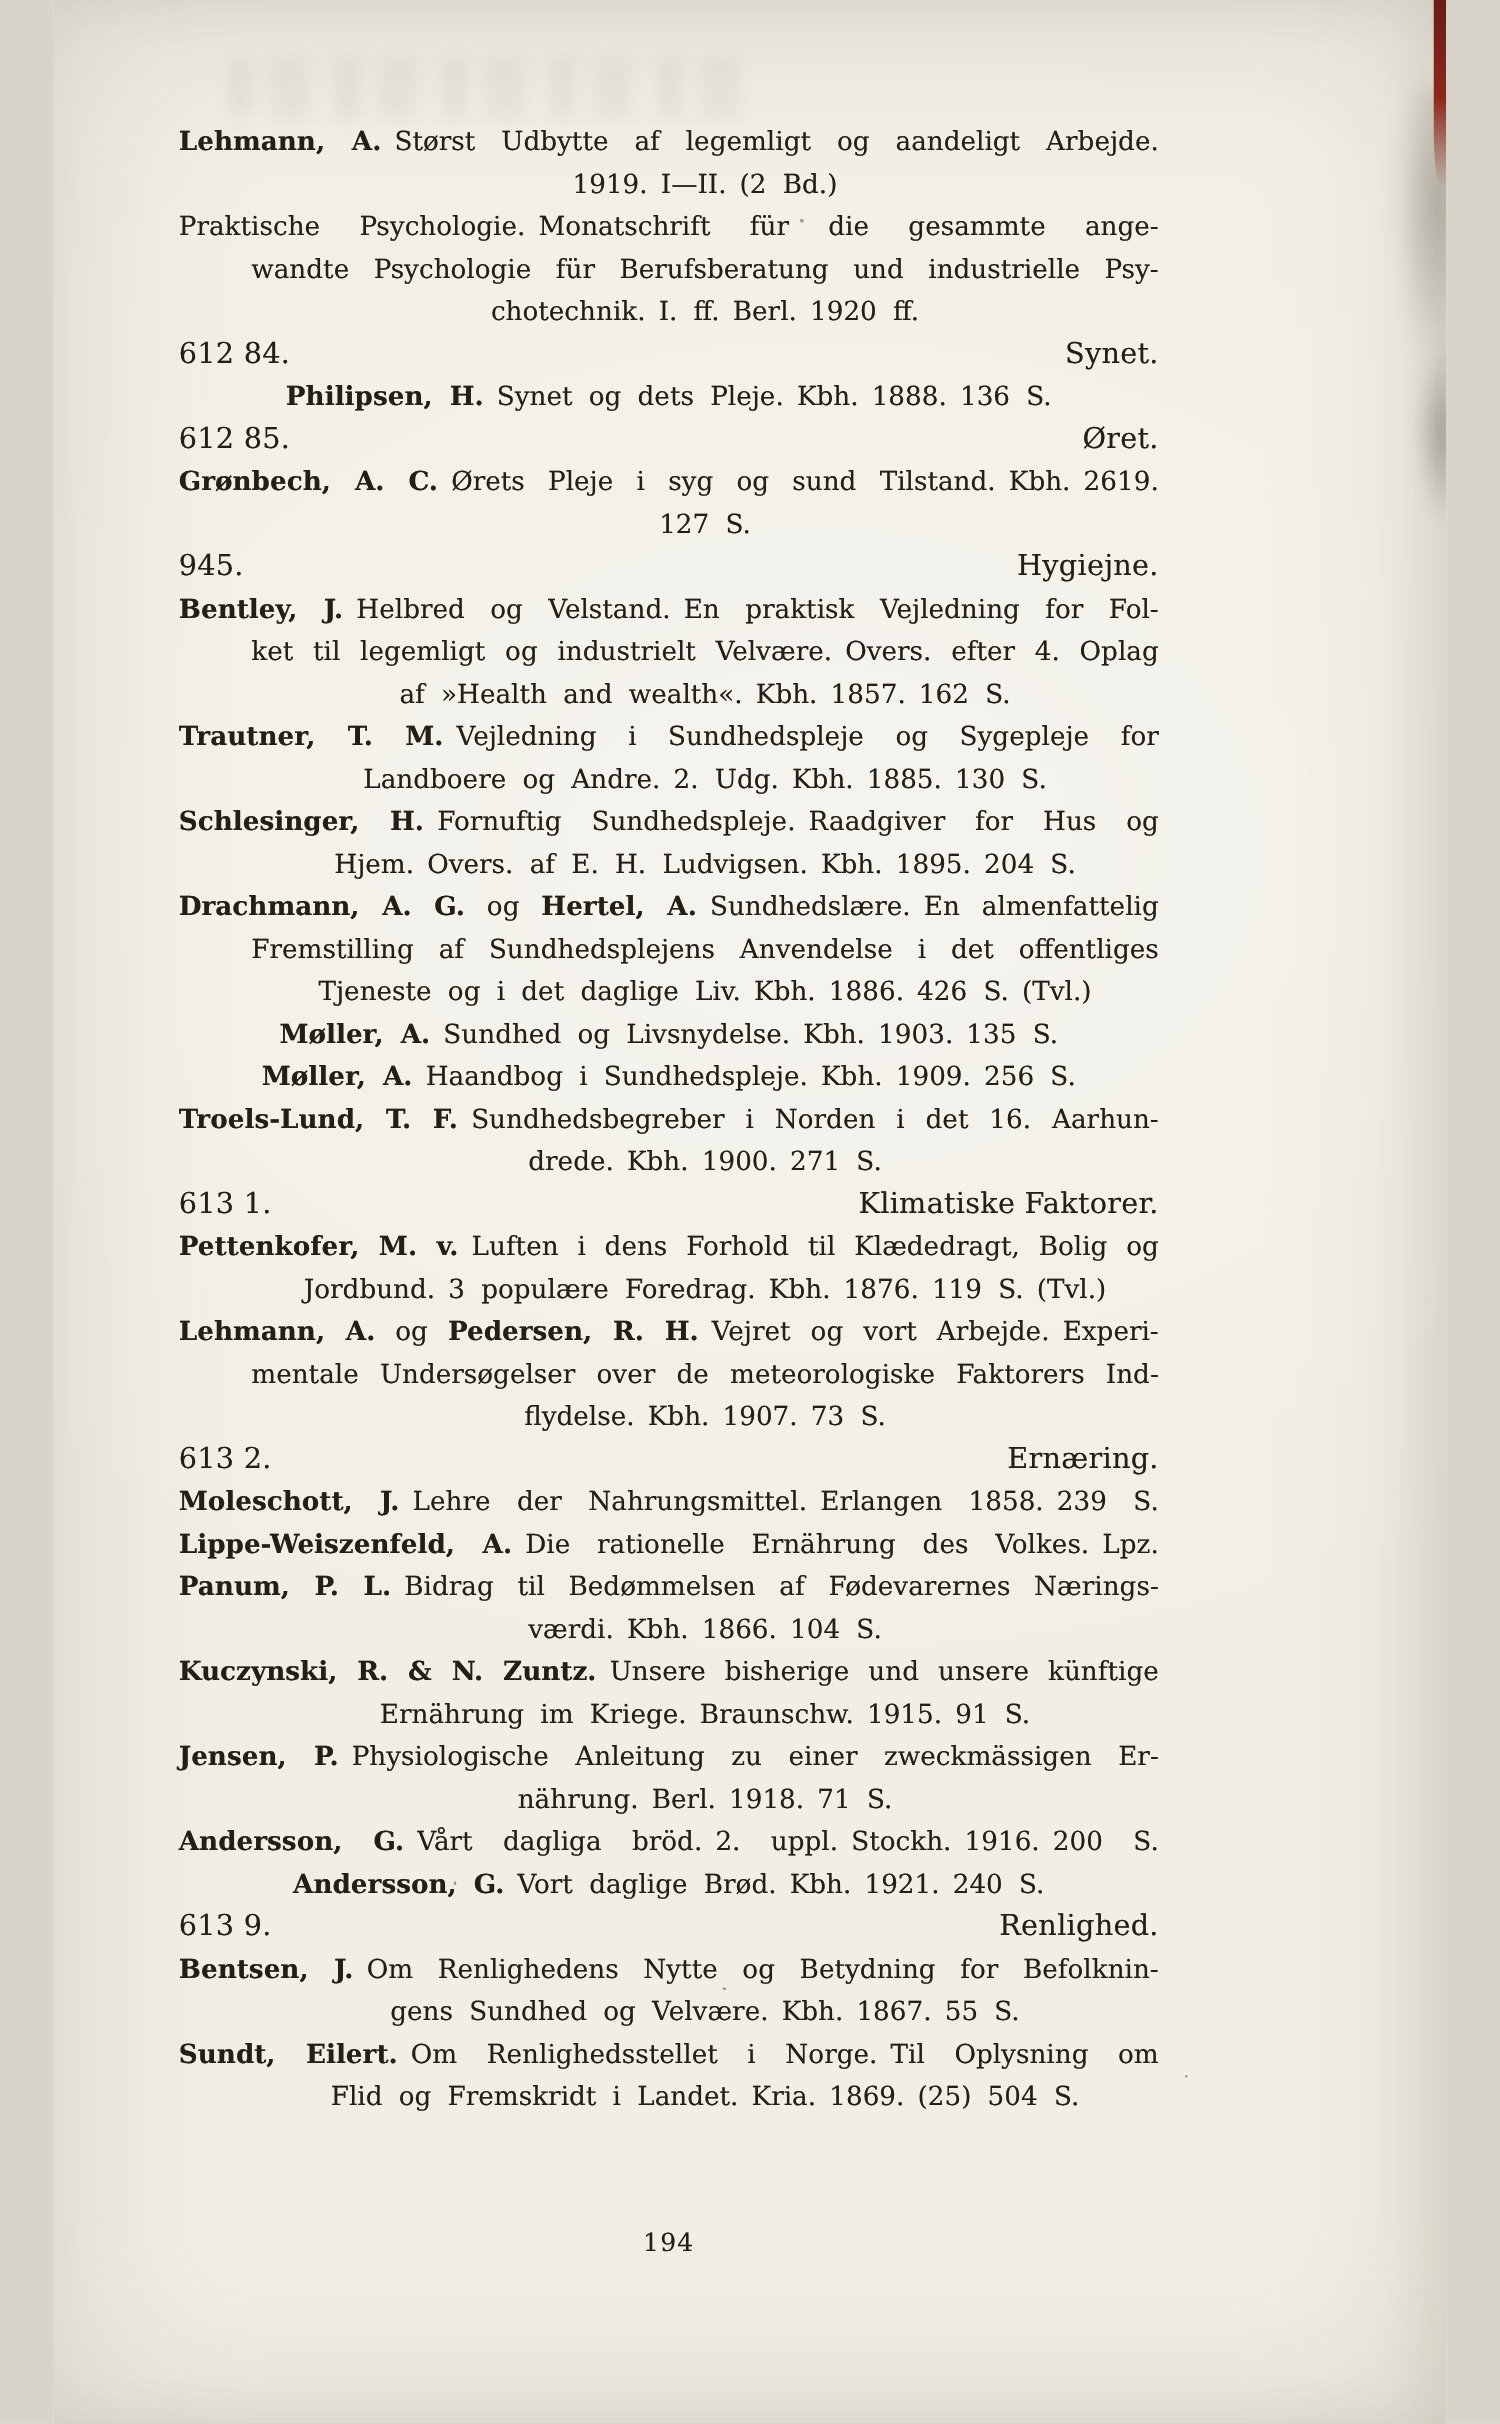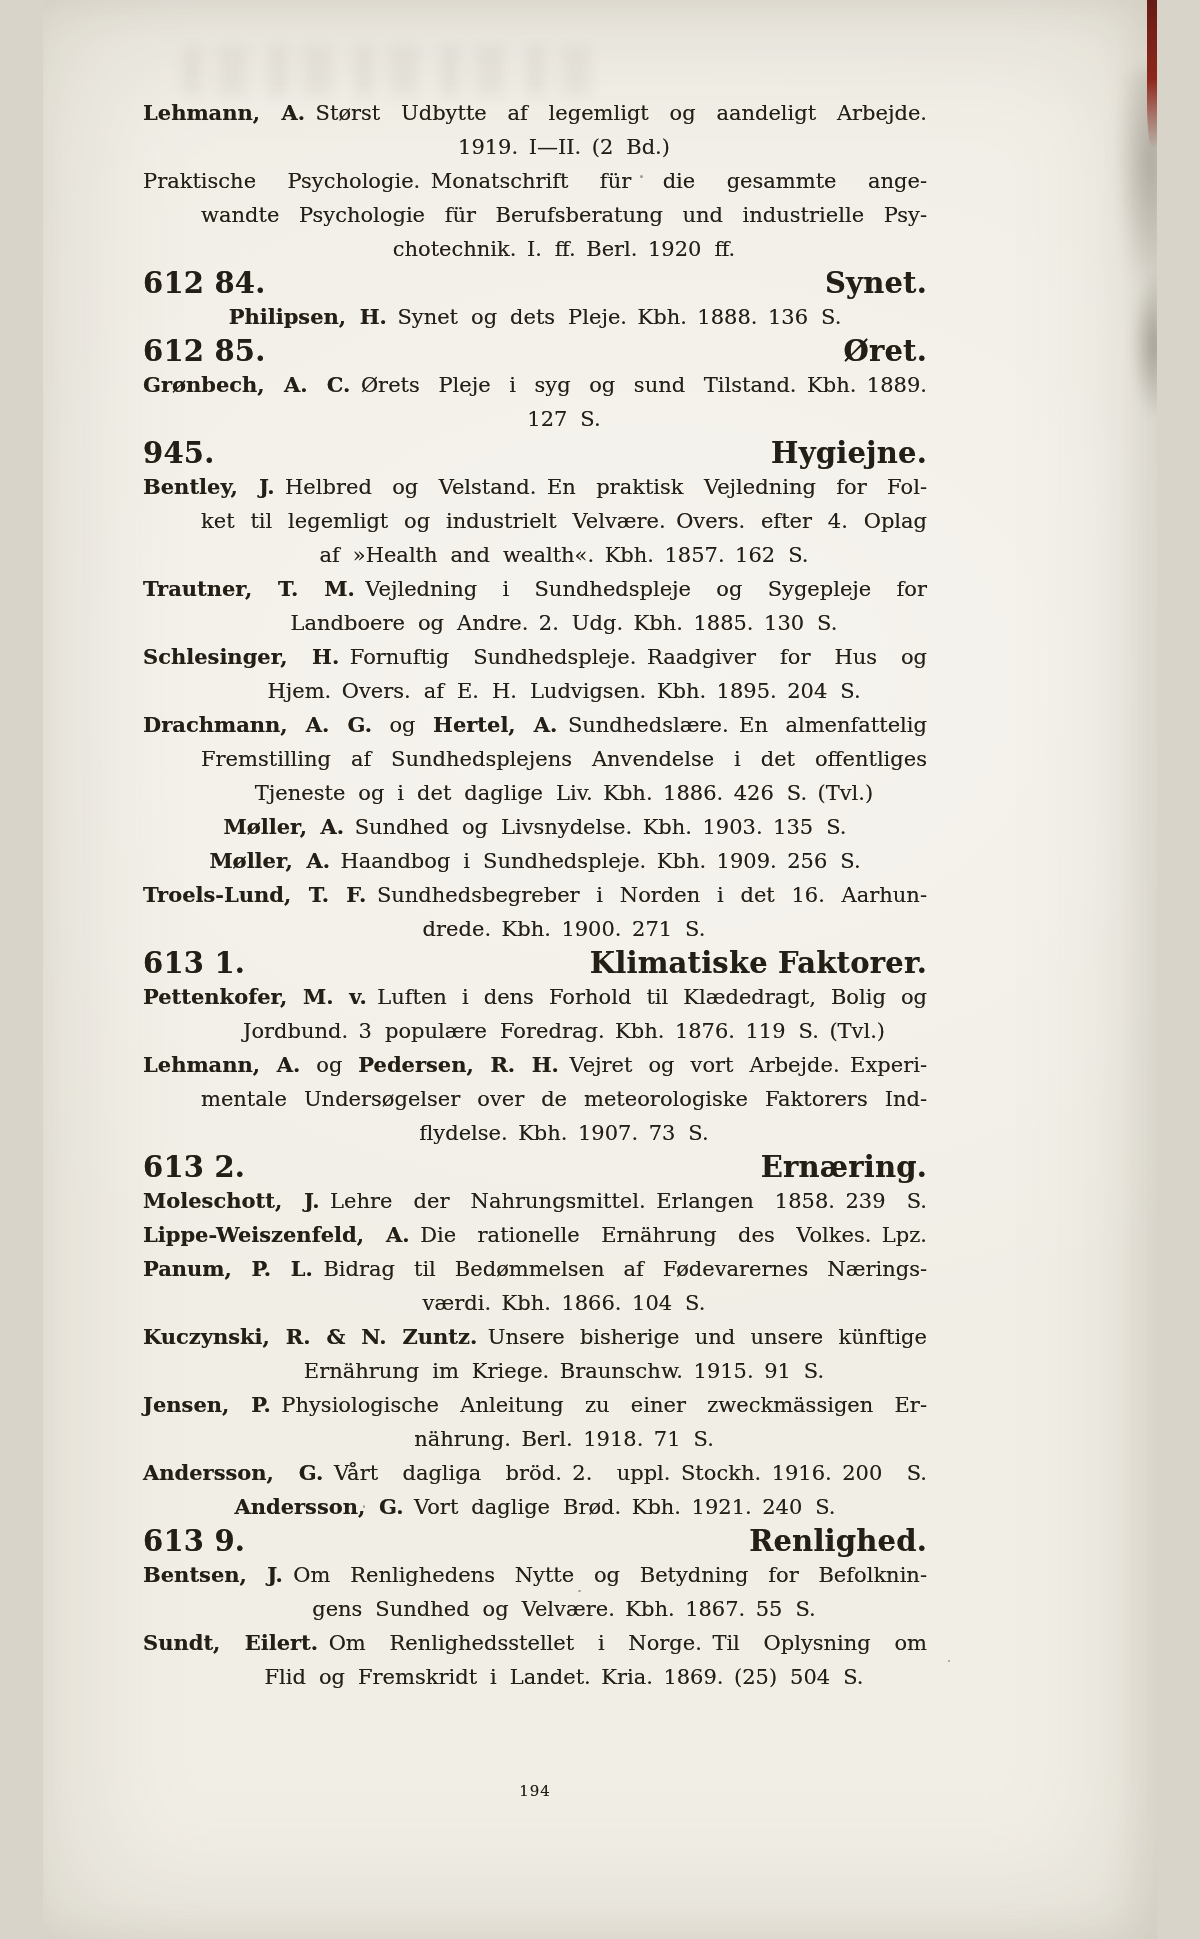--- a/index.html
+++ b/index.html
@@ -69,30 +69,30 @@
     text-shadow: 0 0 .5px rgba(34,28,18,.55);
   }
   .text-row.ind { padding-left: 58px; }
   .text-row.just { text-align: justify; text-align-last: justify; }
   .text-row.nj { text-align: center; word-spacing: .30em; }
   .b { font-weight: bold; }
   .class-row {
     display: flex;
     justify-content: space-between;
     align-items: center;
-    font-weight: bold;
-    font-size: 29px;
+    font-weight: normal;
+    font-size: 23px;
     letter-spacing: .2px;
   }
   .page-number {
     position: absolute;
     left: 100px; top: 1782px;
     width: 784px;
     text-align: center;
-    font-size: 15px;
+    font-size: 20px;
     letter-spacing: 1px;
     text-shadow: 0 0 .5px rgba(34,28,18,.55);
   }
   
   .speck { position: absolute; background: rgba(60,52,40,.45); border-radius: 50%; }
   .speck.s1 { left: 597px; top: 175px;  width: 3px; height: 3px; }
   .speck.s2 { left: 535px; top: 1590px; width: 3px; height: 2px; }
   .speck.s3 { left: 905px; top: 1660px; width: 2px; height: 2px; }
   .speck.s4 { left: 320px; top: 1505px; width: 2px; height: 3px; }
 </style>
@@ -116,21 +116,21 @@
       <div class="row text-row ind nj"><span>chotechnik. I. ff. Berl. 1920 ff.</span></div>
       <div class="row class-row">
         <span class="cnum">612 84.</span>
         <span class="ctitle">Synet.</span>
       </div>
       <div class="row text-row nj"><span class="b">Philipsen, H.</span><span> Synet og dets Pleje. Kbh. 1888. 136 S.</span></div>
       <div class="row class-row">
         <span class="cnum">612 85.</span>
         <span class="ctitle">Øret.</span>
       </div>
-      <div class="row text-row just"><span class="b">Grønbech, A. C.</span><span> Ørets Pleje i syg og sund Tilstand. Kbh. 1889.</span></div>
+      <div class="row text-row just"><span class="b">Grønbech, A. C.</span><span> Ørets Pleje i syg og sund Tilstand. Kbh. 2619.</span></div>
       <div class="row text-row ind nj"><span>127 S.</span></div>
       <div class="row class-row">
         <span class="cnum">945.</span>
         <span class="ctitle">Hygiejne.</span>
       </div>
       <div class="row text-row just"><span class="b">Bentley, J.</span><span> Helbred og Velstand. En praktisk Vejledning for Fol-</span></div>
       <div class="row text-row ind just"><span>ket til legemligt og industrielt Velvære. Overs. efter 4. Oplag</span></div>
       <div class="row text-row ind nj"><span>af »Health and wealth«. Kbh. 1857. 162 S.</span></div>
       <div class="row text-row just"><span class="b">Trautner, T. M.</span><span> Vejledning i Sundhedspleje og Sygepleje for</span></div>
       <div class="row text-row ind nj"><span>Landboere og Andre. 2. Udg. Kbh. 1885. 130 S.</span></div>

